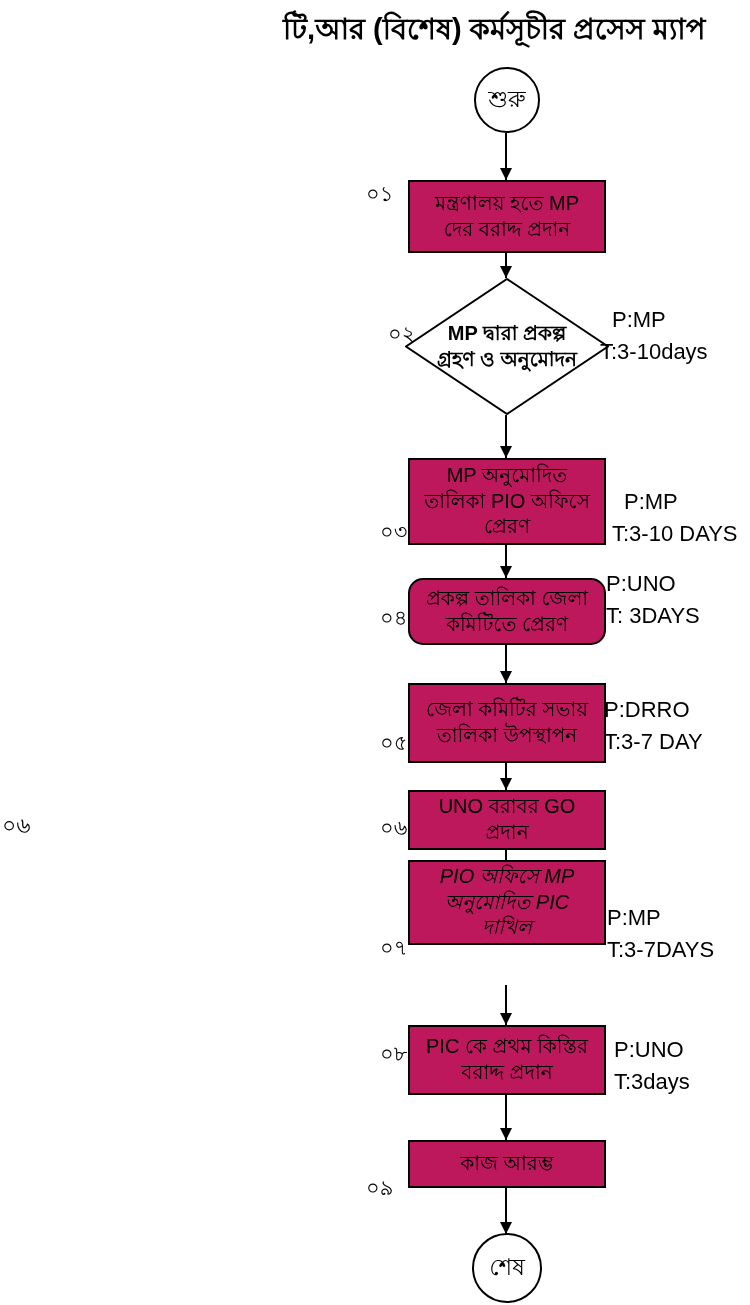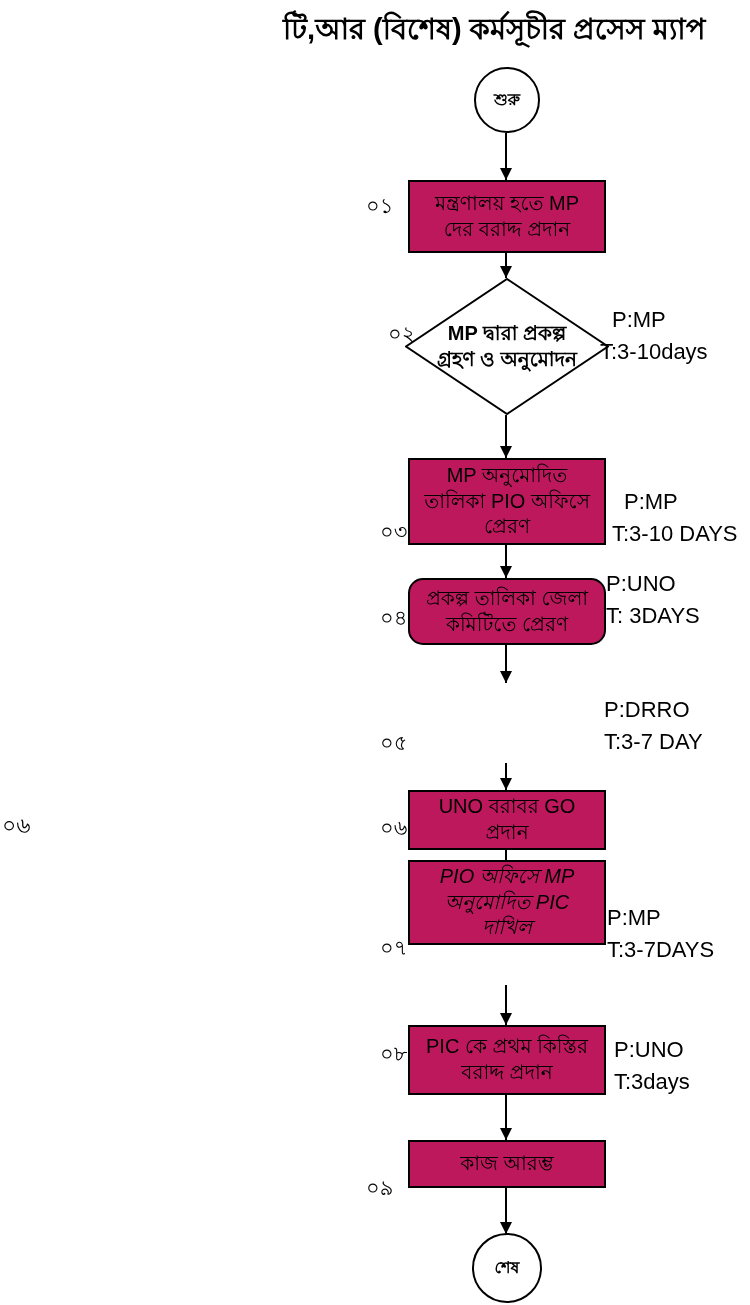--- a/index.html
+++ b/index.html
@@ -3,21 +3,21 @@
 <meta charset="utf-8">
 <style>
   * { margin:0; padding:0; box-sizing:border-box; }
   html,body { background:#ffffff; }
   body { font-family:"Liberation Sans", sans-serif; color:#000; }
   .canvas { position:relative; width:750px; height:1305px; background:#fff; overflow:hidden; }
 
   .title { position:absolute; left:283px; top:6px; width:467px; font-size:29px; font-weight:bold; white-space:nowrap; }
 
   .terminal { position:absolute; border:2px solid #000; border-radius:50%; background:#fff;
-              display:flex; align-items:center; justify-content:center; font-size:16px; text-align:center;font-weight:bold; }
+              display:flex; align-items:center; justify-content:center; font-size:23px; text-align:center; }
   .terminal.start { left:474px; top:67px; width:66px; height:66px; }
   .terminal.end   { left:472px; top:1233px; width:70px; height:70px; }
 
   .box { position:absolute; left:408px; width:198px; border:2px solid #000; background:#be185d;
          display:flex; align-items:center; justify-content:center; text-align:center;
          font-size:20px; line-height:1.28; padding:4px 8px; }
 
   .arrow { position:absolute; left:505px; width:2px; background:#000; }
   .arrow::after { content:""; position:absolute; bottom:0; left:-5px; width:0; height:0;
                   border-left:6px solid transparent; border-right:6px solid transparent;
@@ -52,21 +52,21 @@
   <div class="arrow" style="top:253px;height:25px;"></div>
   <div class="arrow" style="top:415px;height:43px;"></div>
   <div class="arrow" style="top:545px;height:33px;"></div>
   <div class="arrow" style="top:645px;height:38px;"></div>
   <div class="arrow" style="top:763px;height:27px;"></div>
   <div class="arrow" style="top:850px;height:50px;"></div>
   <div class="arrow" style="top:985px;height:40px;"></div>
   <div class="arrow" style="top:1095px;height:45px;"></div>
   <div class="arrow" style="top:1188px;height:46px;"></div>
 
-  <span class="step-num" style="left:366px;top:190px;">০১</span>
+  <span class="step-num" style="left:366px;top:178px;">০১</span>
   <div class="box" style="top:180px;height:73px;">
     <span>মন্ত্রণালয় হতে MP দের বরাদ্দ প্রদান</span>
   </div>
 
   <span class="step-num" style="left:388px;top:318px;">০২</span>
   <div class="diamond-wrap">
     <svg width="204" height="137" viewBox="0 0 204 137">
       <polygon points="102,1 203,68.5 102,136 1,68.5" fill="#ffffff" stroke="#000000" stroke-width="2"></polygon>
     </svg>
     <div class="diamond-text">MP দ্বারা প্রকল্প গ্রহণ ও অনুমোদন</div>
@@ -88,20 +88,23 @@
   <span class="step-num" style="left:380px;top:602px;">০৪</span>
   <div class="box" style="top:578px;height:67px;border-radius:15px;">
     <span>প্রকল্প তালিকা জেলা কমিটিতে প্রেরণ</span>
   </div>
   <div class="annot" style="left:606px;top:568px;">
     <div class="p-line">P:UNO</div>
     <div class="t-line">T: 3DAYS</div>
   </div>
 
   <span class="step-num" style="left:380px;top:727px;">০৫</span>
+  <div class="box" style="top:683px;height:80px;">
+    <span>জেলা কমিটির সভায় তালিকা উপস্থাপন</span>
+  </div>
   <div class="annot" style="left:604px;top:694px;">
     <div class="p-line">P:DRRO</div>
     <div class="t-line">T:3-7 DAY</div>
   </div>
 
   <span class="step-num" style="left:380px;top:812px;">০৬</span>
   <div class="box" style="top:790px;height:60px;">
     <span>UNO বরাবর GO প্রদান</span>
   </div>
 

